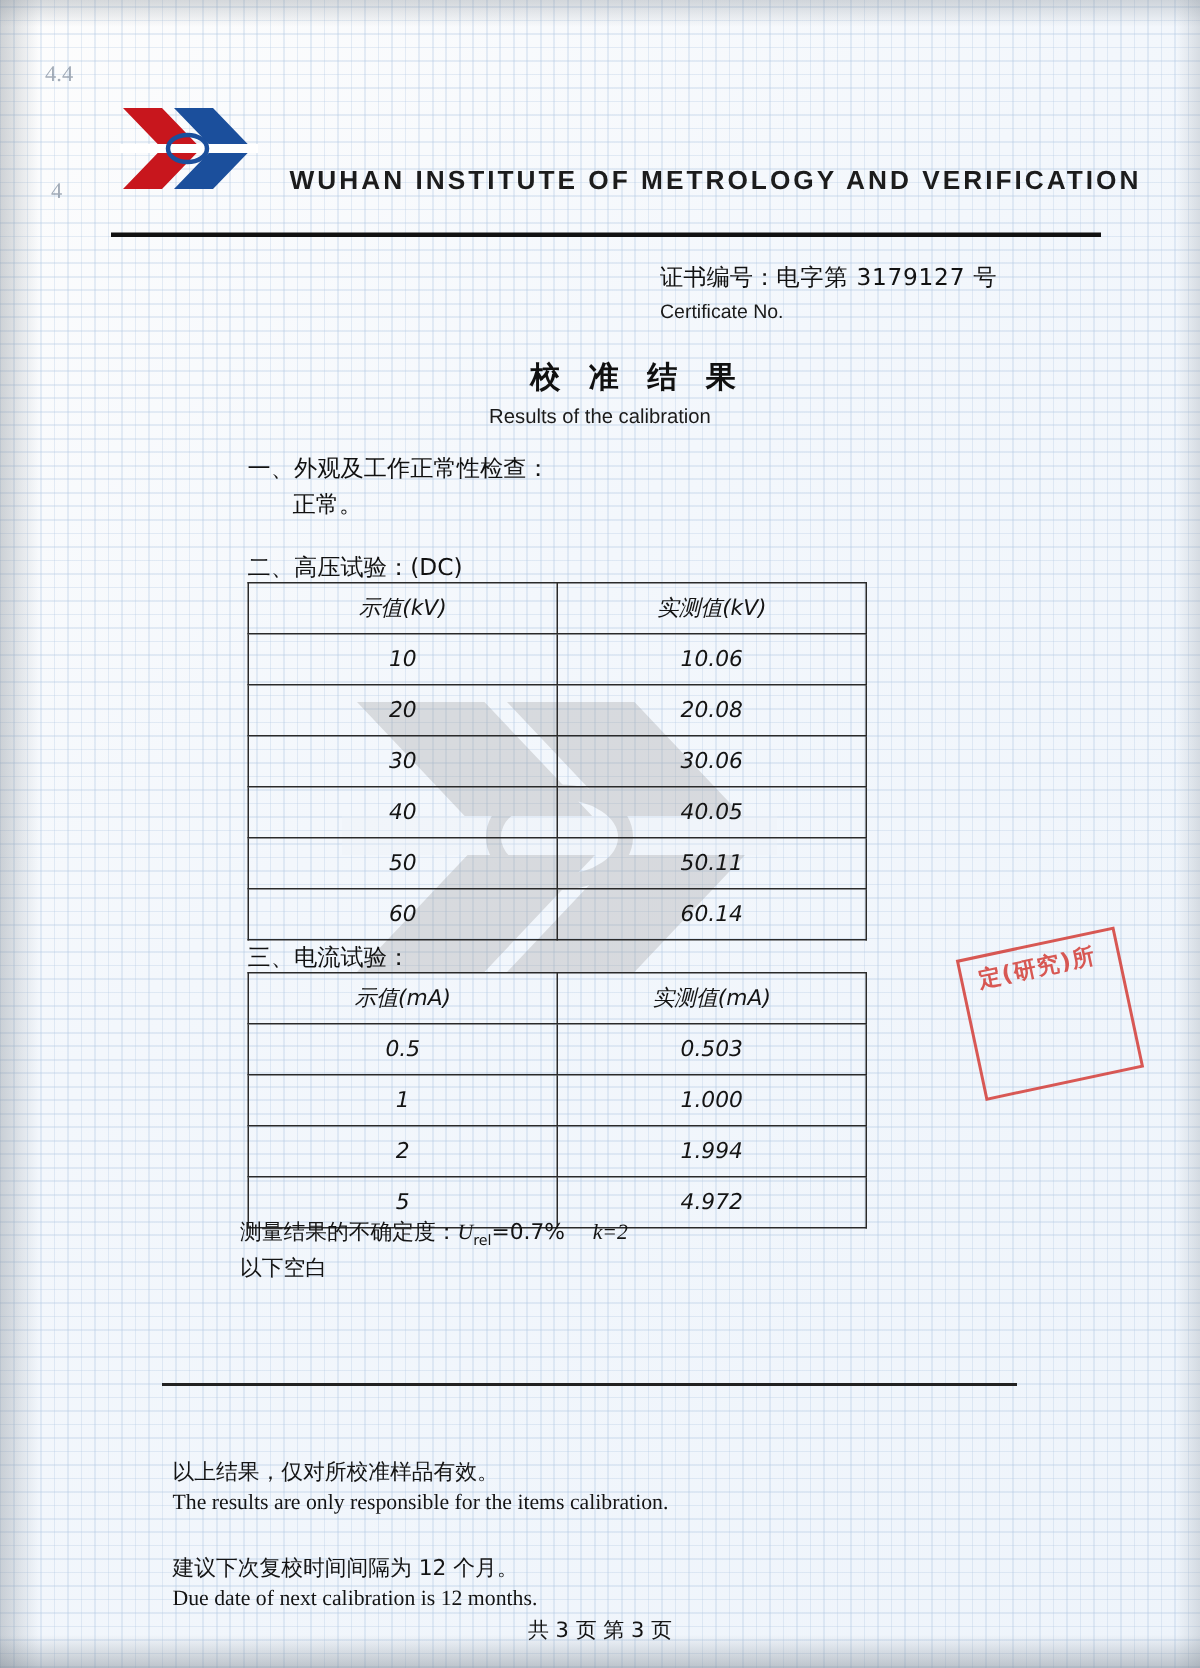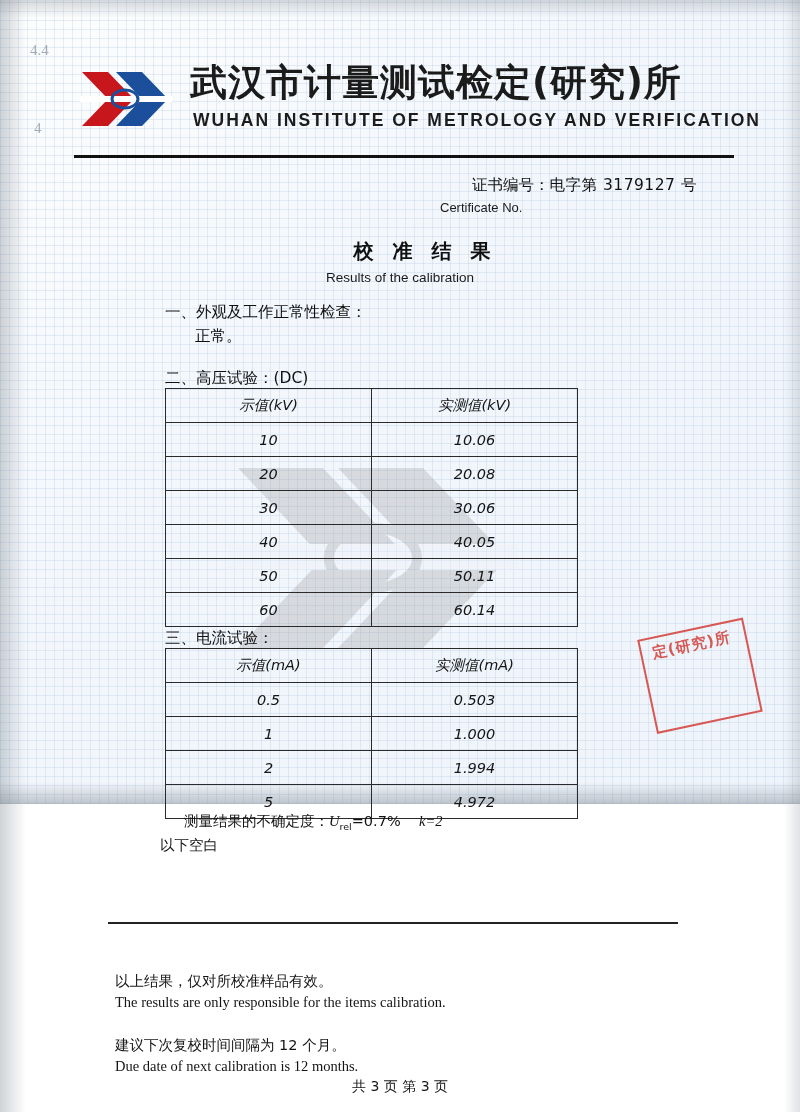--- a/index.html
+++ b/index.html
@@ -9,21 +9,21 @@
   body {
     width: 800px;
     height: 1112px;
     background: #ffffff;
     font-family: "Liberation Sans", sans-serif;
     overflow: hidden;
   }
   .page {
     position: relative;
     width: 800px;
-    height: 804px;
+    height: 1112px;
     background:
       repeating-linear-gradient(90deg, rgba(175,198,225,0.30) 0px, rgba(175,198,225,0.30) 1px, rgba(255,255,255,0) 1px, rgba(255,255,255,0) 9px),
       repeating-linear-gradient(0deg, rgba(175,198,225,0.30) 0px, rgba(175,198,225,0.30) 1px, rgba(255,255,255,0) 1px, rgba(255,255,255,0) 9px),
       linear-gradient(135deg, #fdfdfd 0%, #f3f7fc 40%, #eef4fb 100%);
     box-sizing: border-box;
   }
   
   .edge-shade-left {
     position: absolute; left: 0; top: 0; width: 26px; height: 1112px;
     background: linear-gradient(90deg, rgba(120,130,140,0.35), rgba(255,255,255,0));
@@ -96,21 +96,20 @@
     position: absolute;
     left: 440px;
     top: 175px;
     width: 320px;
   }
   .cert-cn {
     font-family: "DejaVu Sans", sans-serif;
     font-size: 15.5px;
     color: #121212;
     white-space: nowrap;
-    margin-left: 32px;
   }
   .cert-cn .num {
     letter-spacing: 0.5px;
   }
   .cert-en {
     font-family: "Liberation Sans", sans-serif;
     font-size: 13px;
     color: #1a1a1a;
     margin-top: 4px;
   }
@@ -211,21 +210,20 @@
   .col-b { width: 206px; }
 
   .uncert {
     position: absolute;
     left: 160px;
     top: 812px;
     font-family: "DejaVu Sans", sans-serif;
     font-size: 14.5px;
     color: #141414;
     white-space: nowrap;
-    margin-left: 24px;
   }
   .uncert i { font-family: "Liberation Serif", serif; font-style: italic; }
   .uncert sub { font-size: 9.5px; }
   .blank-note {
     position: absolute;
     left: 160px;
     top: 836px;
     font-family: "DejaVu Sans", sans-serif;
     font-size: 14.5px;
     color: #141414;
@@ -330,21 +328,20 @@
   <div class="header">
     <div class="logo">
       <svg width="96" height="66" viewBox="0 0 96 66" xmlns="http://www.w3.org/2000/svg">
         <path d="M4 6 L30 6 L56 33 L30 60 L4 60 L30 33 Z" fill="#c8161d"></path>
         <path d="M38 6 L64 6 L90 33 L64 60 L38 60 L64 33 Z" fill="#1b4f9c"></path>
         <path d="M0 29 L96 29 L96 37 L0 37 Z" fill="#ffffff" opacity="0.0"></path>
         <path d="M2 30 L94 30 L94 36 L2 36 Z" fill="#ffffff"></path>
         <ellipse cx="47" cy="33" rx="13" ry="9" fill="none" stroke="#1b4f9c" stroke-width="3"></ellipse>
       </svg>
     </div>
-    <div class="org-cn">武汉市计量测试检定(研究)所</div>
     <div class="org-en">WUHAN INSTITUTE OF METROLOGY AND VERIFICATION</div>
   </div>
   <div class="header-rule"></div>
 
   <div class="cert-block">
     <div class="cert-cn">
       <span>证书编号：</span><span class="num">电字第 3179127 号</span>
     </div>
     <div class="cert-en">Certificate No.</div>
   </div>

